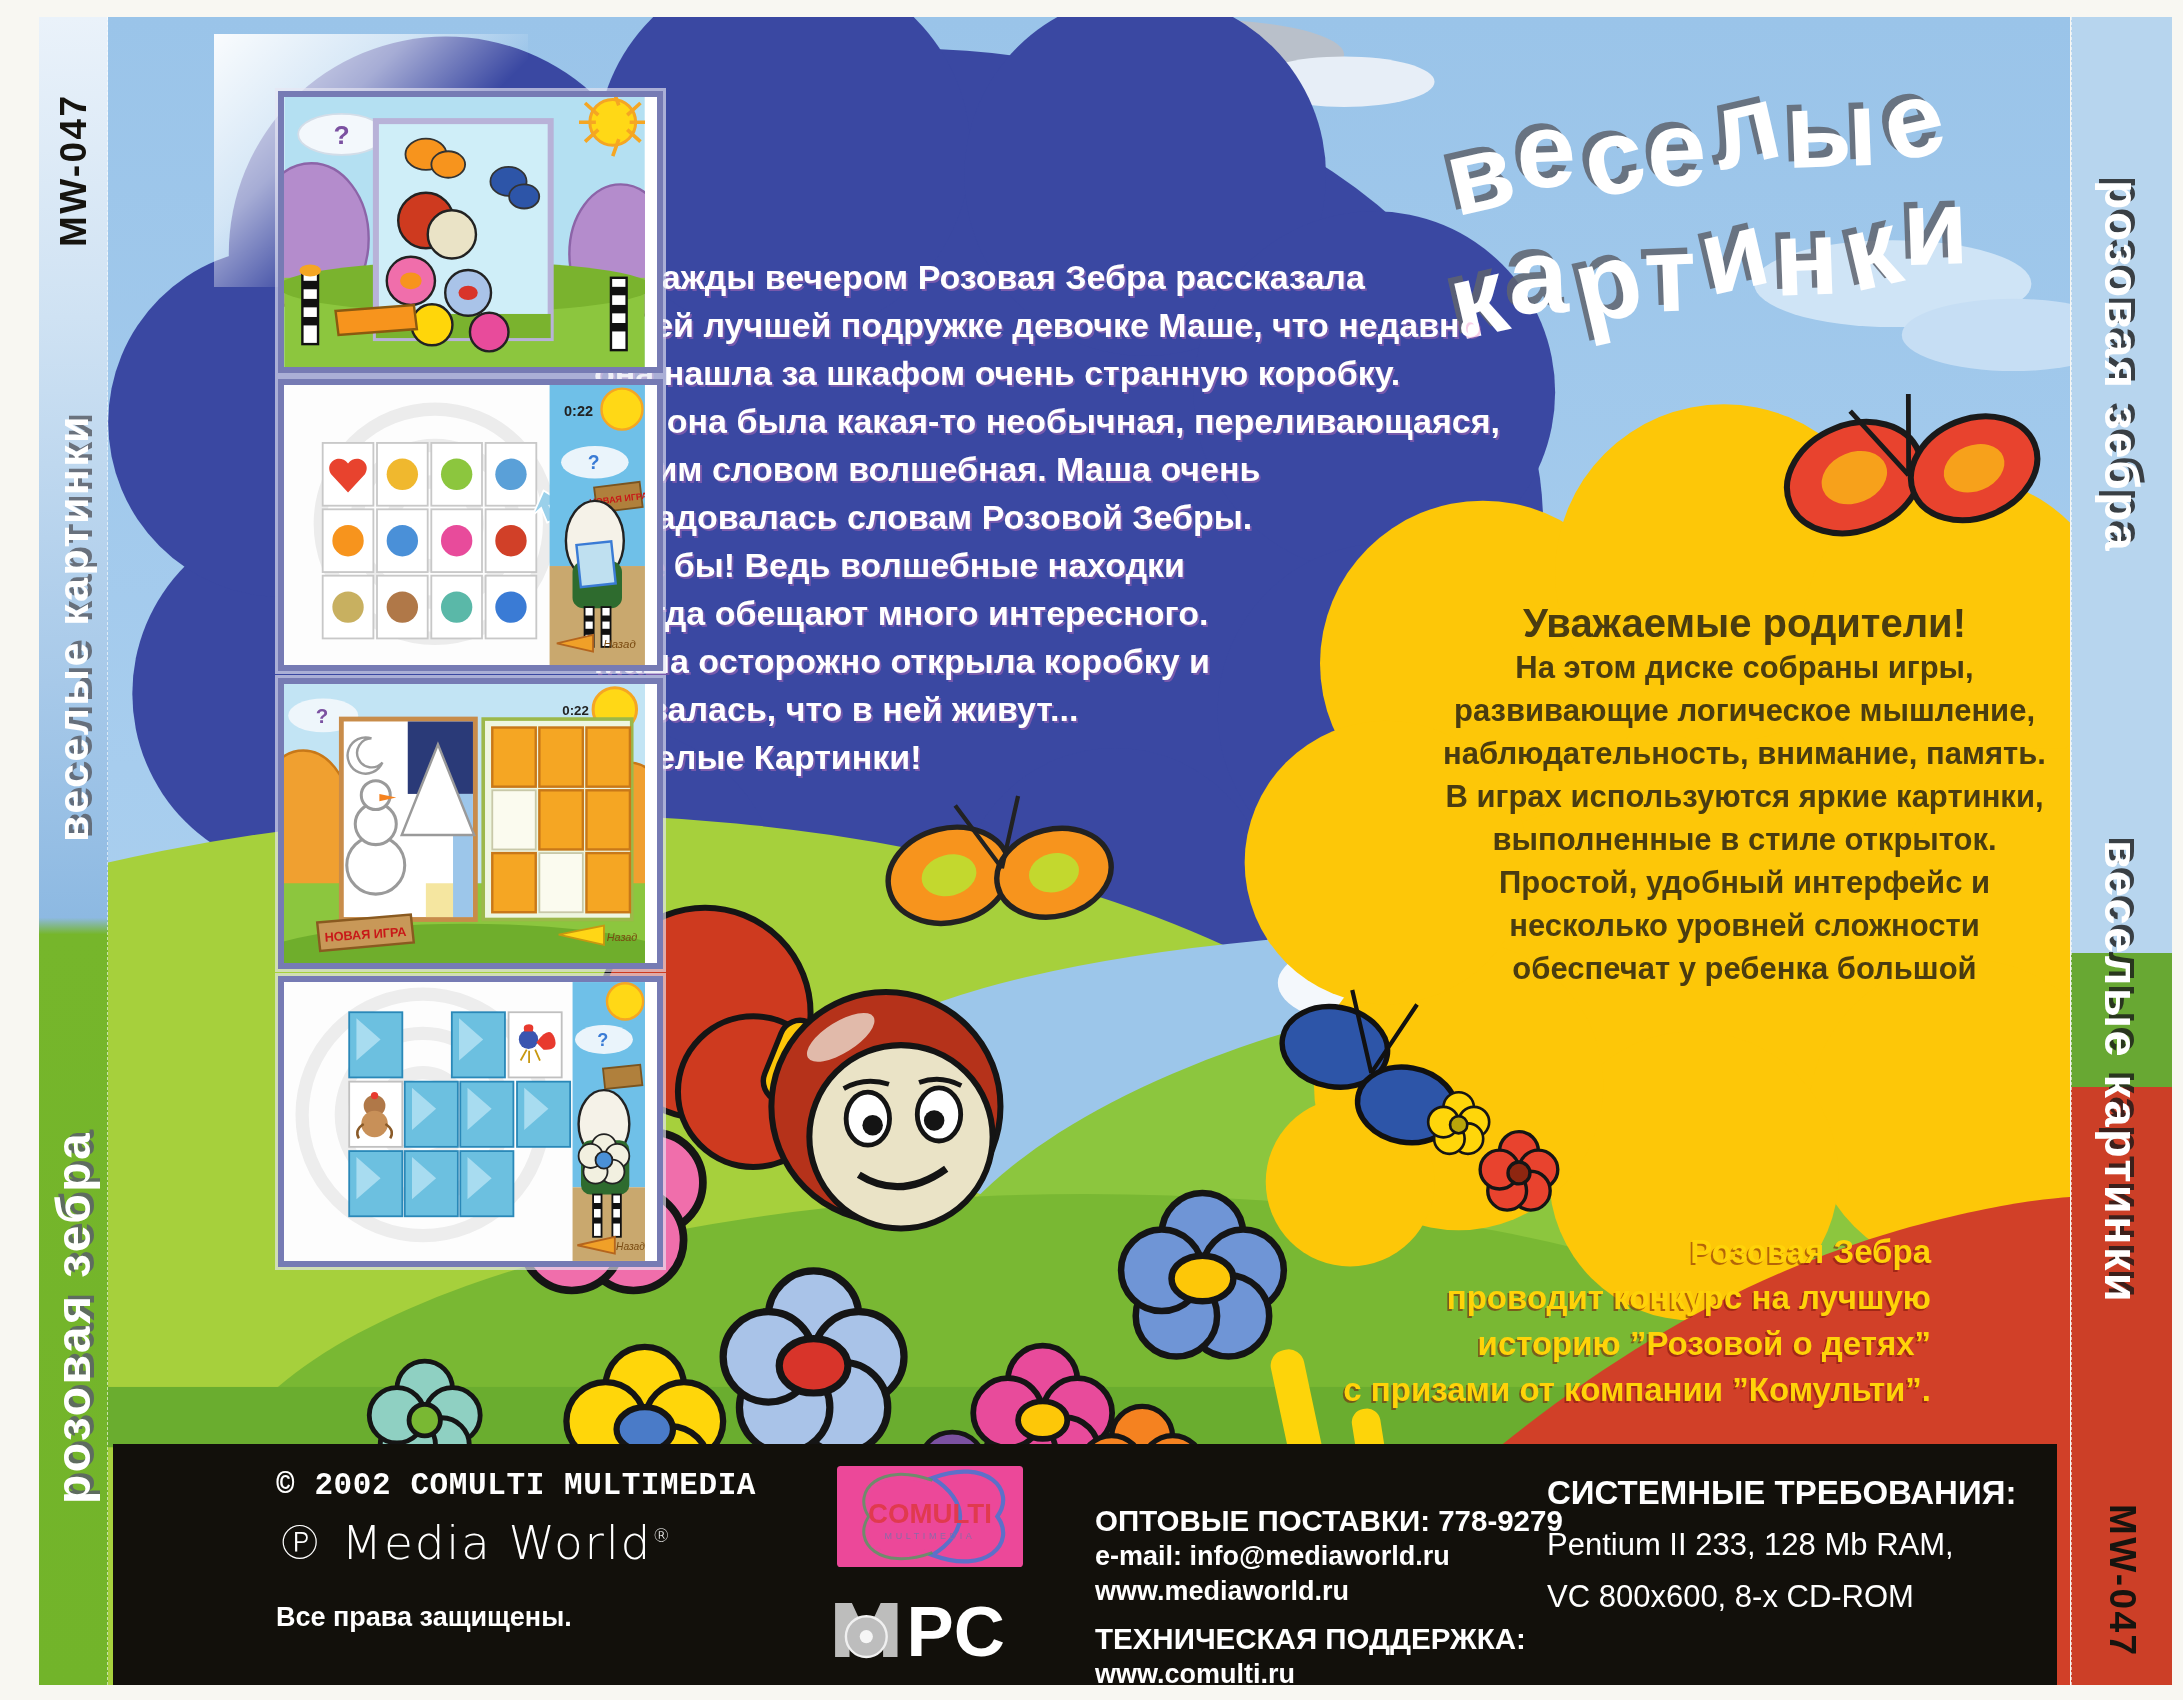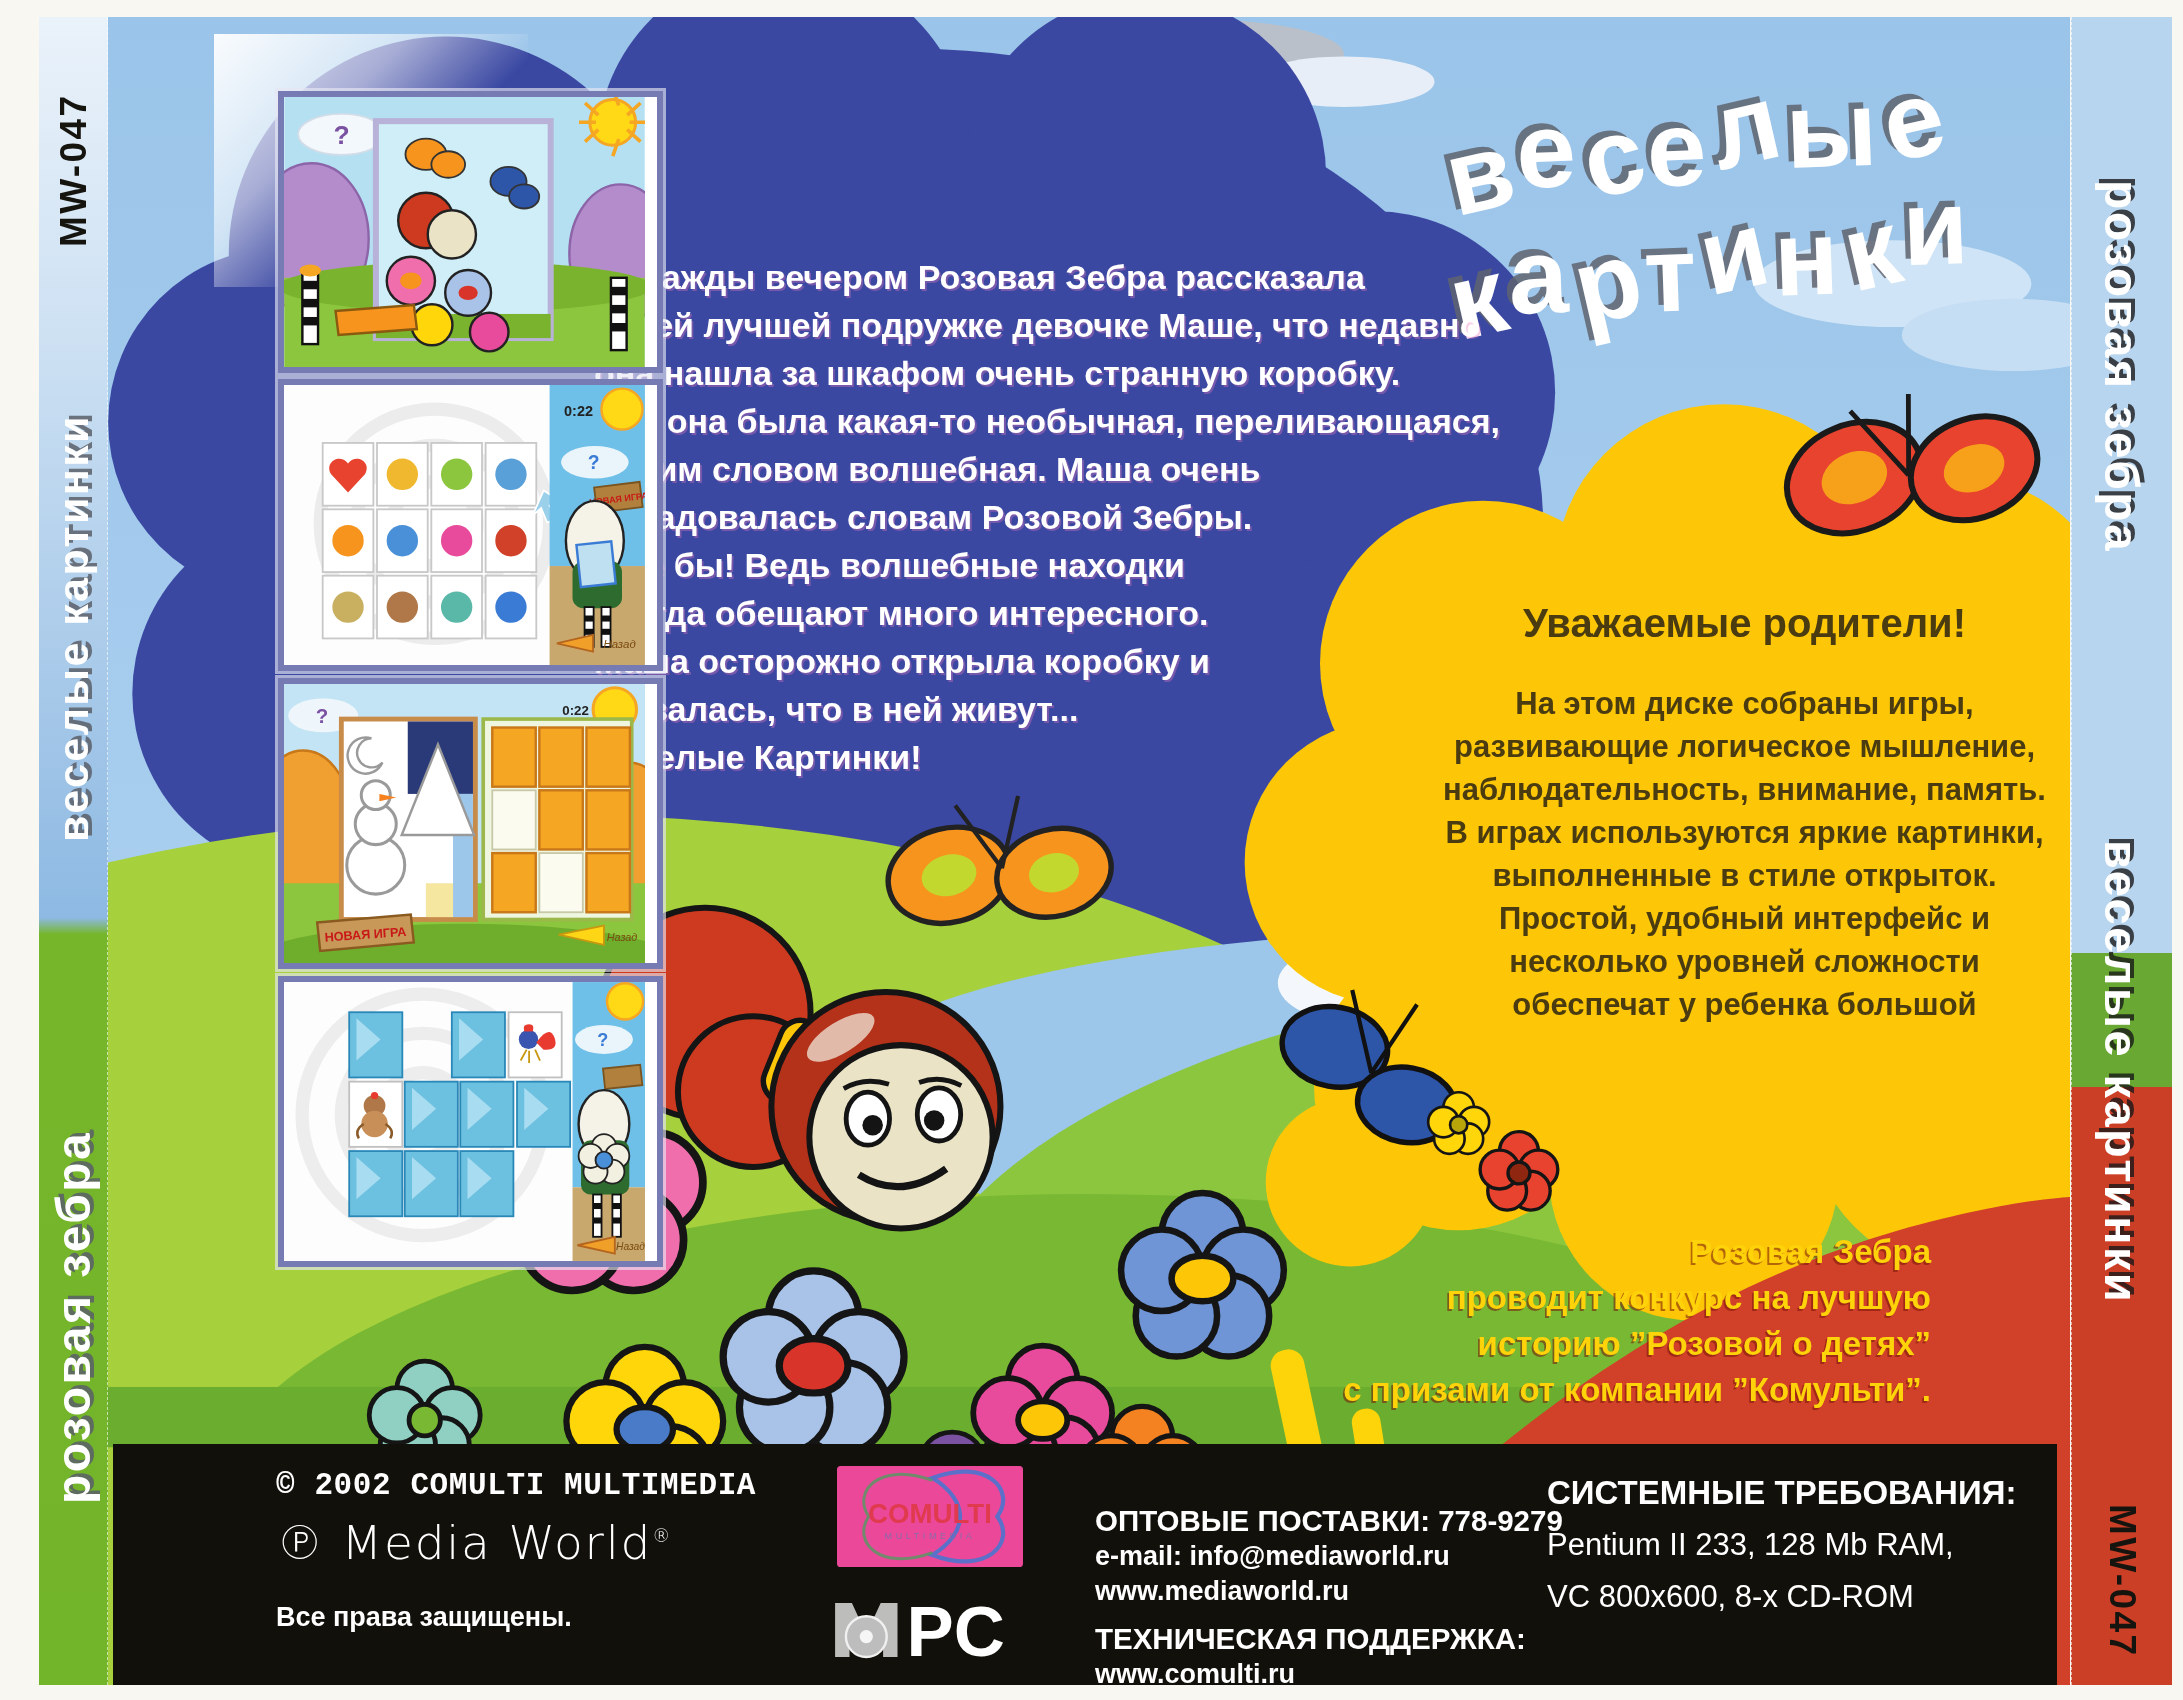--- a/index.html
+++ b/index.html
@@ -26,21 +26,21 @@
   
   #title{right:130px;top:31px;text-align:right;transform:rotate(-7deg);transform-origin:right top;
      font-weight:700;color:#ffffff;font-size:107px;line-height:124px;letter-spacing:6px;
      text-shadow:-5.4px -6.6px 0.6px rgba(95,100,110,.85);}
   #title .w2{margin-right:-12px;}
   
   #story{left:487px;top:236px;width:1025px;font-weight:700;color:#ffffff;font-size:34px;line-height:48px;
      text-shadow:1.8px 2.4px 0 rgba(236,120,190,.35);}
   
   #parents{left:1213px;top:584px;width:849px;color:#4a3c10;text-align:center;}
-  #parents .head{font-size:40px;font-weight:700;margin-bottom:36px;}
+  #parents .head{font-size:40px;font-weight:700;}
   #parents .line{font-size:31px;font-weight:600;line-height:43px;}
   
   #contest{right:139px;top:1212px;width:874px;text-align:right;color:#ffd309;font-weight:700;
      font-size:33px;line-height:46px;text-shadow:-1.8px 2.4px 0 rgba(120,20,10,.55);}
   
   .shot{left:171px;width:373px;border:6px solid #767bb4;box-shadow:0 0 0 3px rgba(230,230,242,.65);
         background:#fff;}
   
   #bar{left:113px;top:1443px;width:1957px;height:241px;background:#12100b;color:#ffffff;}
   #bar .copy{position:absolute;left:163px;top:24px;font-family:"Liberation Mono",monospace;

